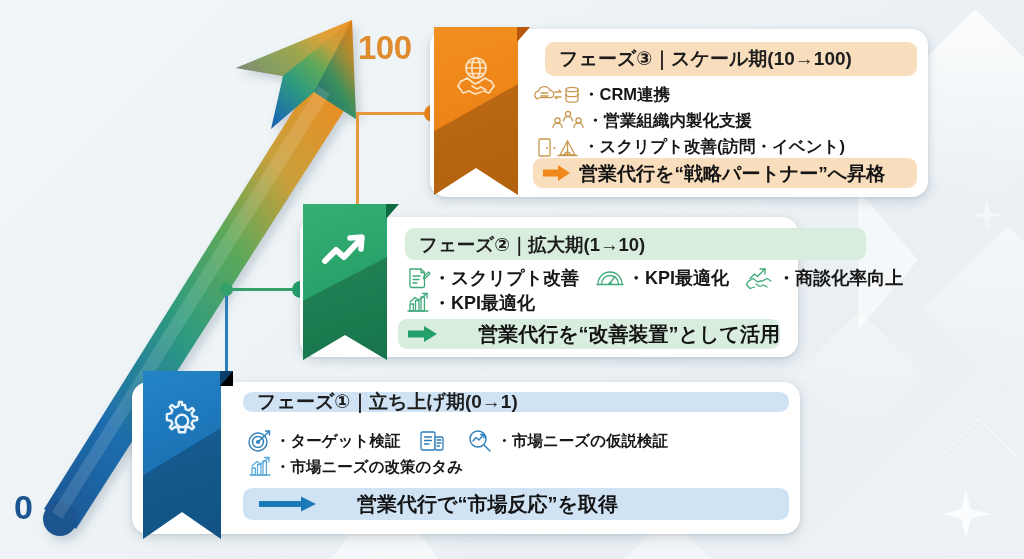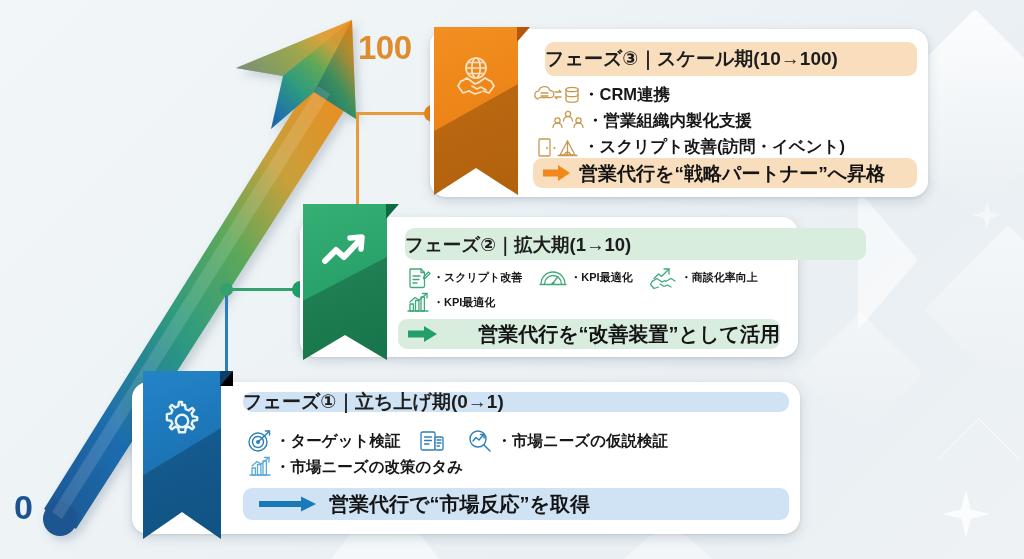--- a/index.html
+++ b/index.html
@@ -89,20 +89,21 @@
     position: absolute;
     left: 50%; top: 26px;
     transform: translateX(-50%);
     z-index: 5;
   }
 
   .hdr {
     position: absolute;
     border-radius: 9px;
     display: flex; align-items: center;
+    padding-left: 14px;
     font-weight: bold;
     color: #1d1d1d;
     white-space: nowrap;
   }
   .cta {
     position: absolute;
     border-radius: 9px;
     display: flex; align-items: center;
     padding-left: 10px;
     font-weight: bold;
@@ -135,39 +136,39 @@
 
   
   #phase2-card { left: 300px; top: 217px; width: 498px; height: 140px; }
   #phase2-ribbon { left: 303px; top: 204px; width: 84px; height: 156px; }
   #phase2-hdr {
     left: 405px; top: 228px; width: 461px; height: 32px;
     background: #D8EDDD; font-size: 18.5px;
   }
   #phase2-bullets { left: 405px; top: 265px; }
   #phase2-bullets .brow { height: 25px; }
-  #phase2-bullets .btxt { font-size: 11px; }
+  #phase2-bullets .btxt { font-size: 18px; }
   #phase2-cta {
     left: 398px; top: 319px; width: 382px; height: 30px;
     background: #D8EDDD; font-size: 20px; justify-content: space-between;
   }
 
   
   #phase1-card { left: 132px; top: 382px; width: 668px; height: 152px; }
   #phase1-ribbon { left: 143px; top: 371px; width: 78px; height: 168px; }
   #phase1-hdr {
     left: 243px; top: 392px; width: 546px; height: 20px;
     background: #CFE3F5; font-size: 19px;
   }
   #phase1-bullets { left: 247px; top: 428px; }
   #phase1-bullets .brow { height: 26px; }
   #phase1-bullets .btxt { font-size: 15.5px; }
   #phase1-cta {
     left: 243px; top: 488px; width: 546px; height: 32px;
-    background: #CFE3F5; font-size: 20px;
+    background: #CFE3F5; font-size: 20px; gap: 28px;
   }
 </style>
 </head>
 <body>
 
 <div id="stage">
 
   <div class="bg-layer">
     <div class="bg-diamond" style="left:900px; top:40px; width:150px; height:150px;"></div>
     <div class="bg-diamond" style="left:948px; top:250px; width:120px; height:120px; opacity:.6;"></div>

